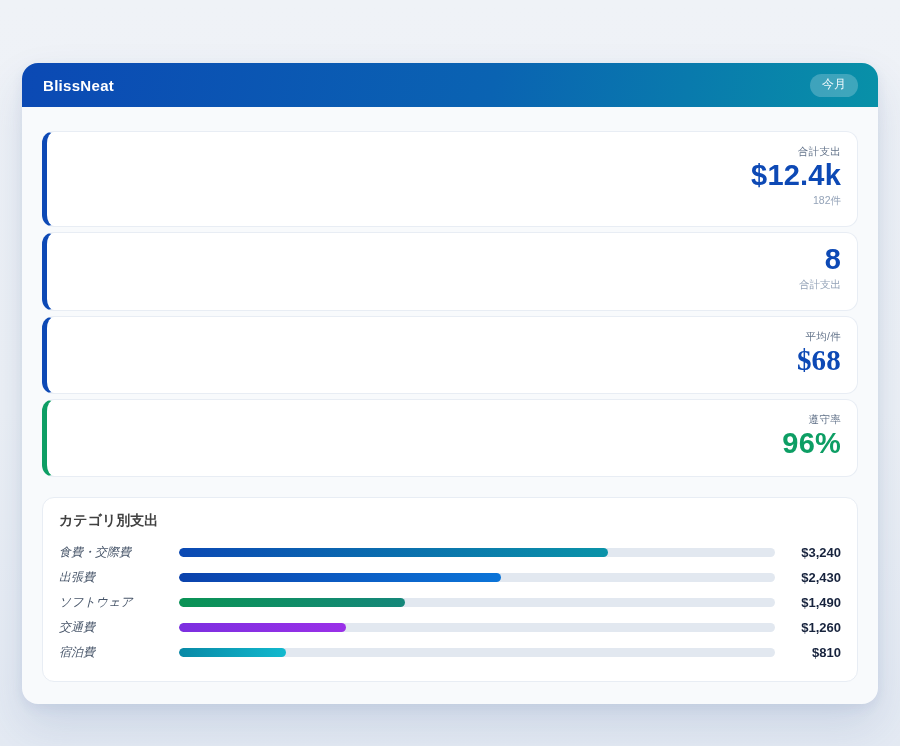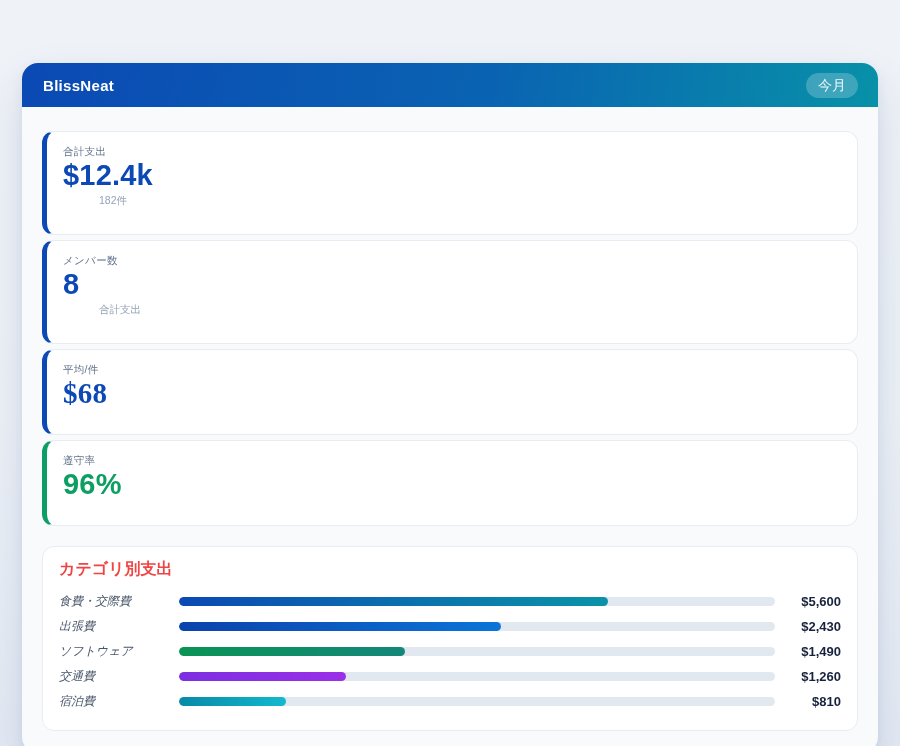--- a/index.html
+++ b/index.html
@@ -29,36 +29,37 @@
   }
   .app-title {
     color: #ffffff;
     font-size: 15px;
     font-weight: 700;
     letter-spacing: 0.3px;
   }
   .period-badge {
     background: rgba(255, 255, 255, 0.22);
     color: #eef8fb;
-    font-size: 14px;
+    font-size: 12px;
     line-height: 1;
     padding: 5px 12px 6px;
     border-radius: 999px;
     border: none;
     cursor: pointer;
-    font-family: Liberation Sans, sans-serif;
+    font-family: Liberation Mono, monospace;
   }
   .content { padding: 24px 20px 22px; }
   .stat-card {
     background: #ffffff;
     border: 1px solid #e8edf4;
     border-left: 5px solid #0d49b5;
     border-radius: 12px;
-    padding: 12px 16px 27px;
+    padding: 12px 16px 19px;
     margin-bottom: 5px;
+    text-align: right;
   }
   .stat-label {
     font-size: 10.5px;
     color: #64748b;
     line-height: 14px;
     margin-bottom: 3px;
     letter-spacing: 0.3px;
   }
   .stat-value {
     font-size: 29px;
@@ -75,23 +76,23 @@
     margin-left: 36px;
   }
   .category-card {
     margin-top: 20px;
     background: #ffffff;
     border: 1px solid #e8edf4;
     border-radius: 12px;
     padding: 14px 16px 16px;
   }
   .category-title {
-    font-size: 16px;
+    font-size: 14px;
     font-weight: 700;
-    color: #ef4444;
+    color: #404040;
     line-height: 16px;
     margin-bottom: 12px;
   }
   .cat-row {
     display: flex;
     align-items: center;
     height: 25px;
   }
   .cat-label {
     width: 120px;
@@ -134,21 +135,20 @@
 
   <div class="content">
 
     <div class="stat-card" style="border-left-color: rgb(13, 73, 181);">
       <div class="stat-label">合計支出</div>
       <div class="stat-value" style="color: rgb(13, 73, 181);">$12.4k</div>
       <div class="stat-sub">182件</div>
     </div>
 
     <div class="stat-card" style="border-left-color: rgb(13, 73, 181);">
-      <div class="stat-label">メンバー数</div>
       <div class="stat-value" style="color: rgb(13, 73, 181);">8</div>
       <div class="stat-sub">合計支出</div>
     </div>
 
     <div class="stat-card" style="border-left-color: rgb(13, 73, 181);">
       <div class="stat-label">平均/件</div>
       <div class="stat-value" style="color: rgb(13, 73, 181); font-family: Liberation Serif, serif;">$68</div>
 
     </div>
 
@@ -159,21 +159,21 @@
     </div>
 
     <div class="category-card">
       <div class="category-title">カテゴリ別支出</div>
 
       <div class="cat-row">
         <div class="cat-label">食費・交際費</div>
         <div class="cat-track">
           <div class="cat-fill" style="width: 72%; background: linear-gradient(90deg, rgb(11, 73, 180), rgb(10, 147, 168));"></div>
         </div>
-        <div class="cat-value">$5,600</div>
+        <div class="cat-value">$3,240</div>
       </div>
 
       <div class="cat-row">
         <div class="cat-label">出張費</div>
         <div class="cat-track">
           <div class="cat-fill" style="width: 54%; background: linear-gradient(90deg, rgb(11, 66, 172), rgb(11, 116, 216));"></div>
         </div>
         <div class="cat-value">$2,430</div>
       </div>
 

